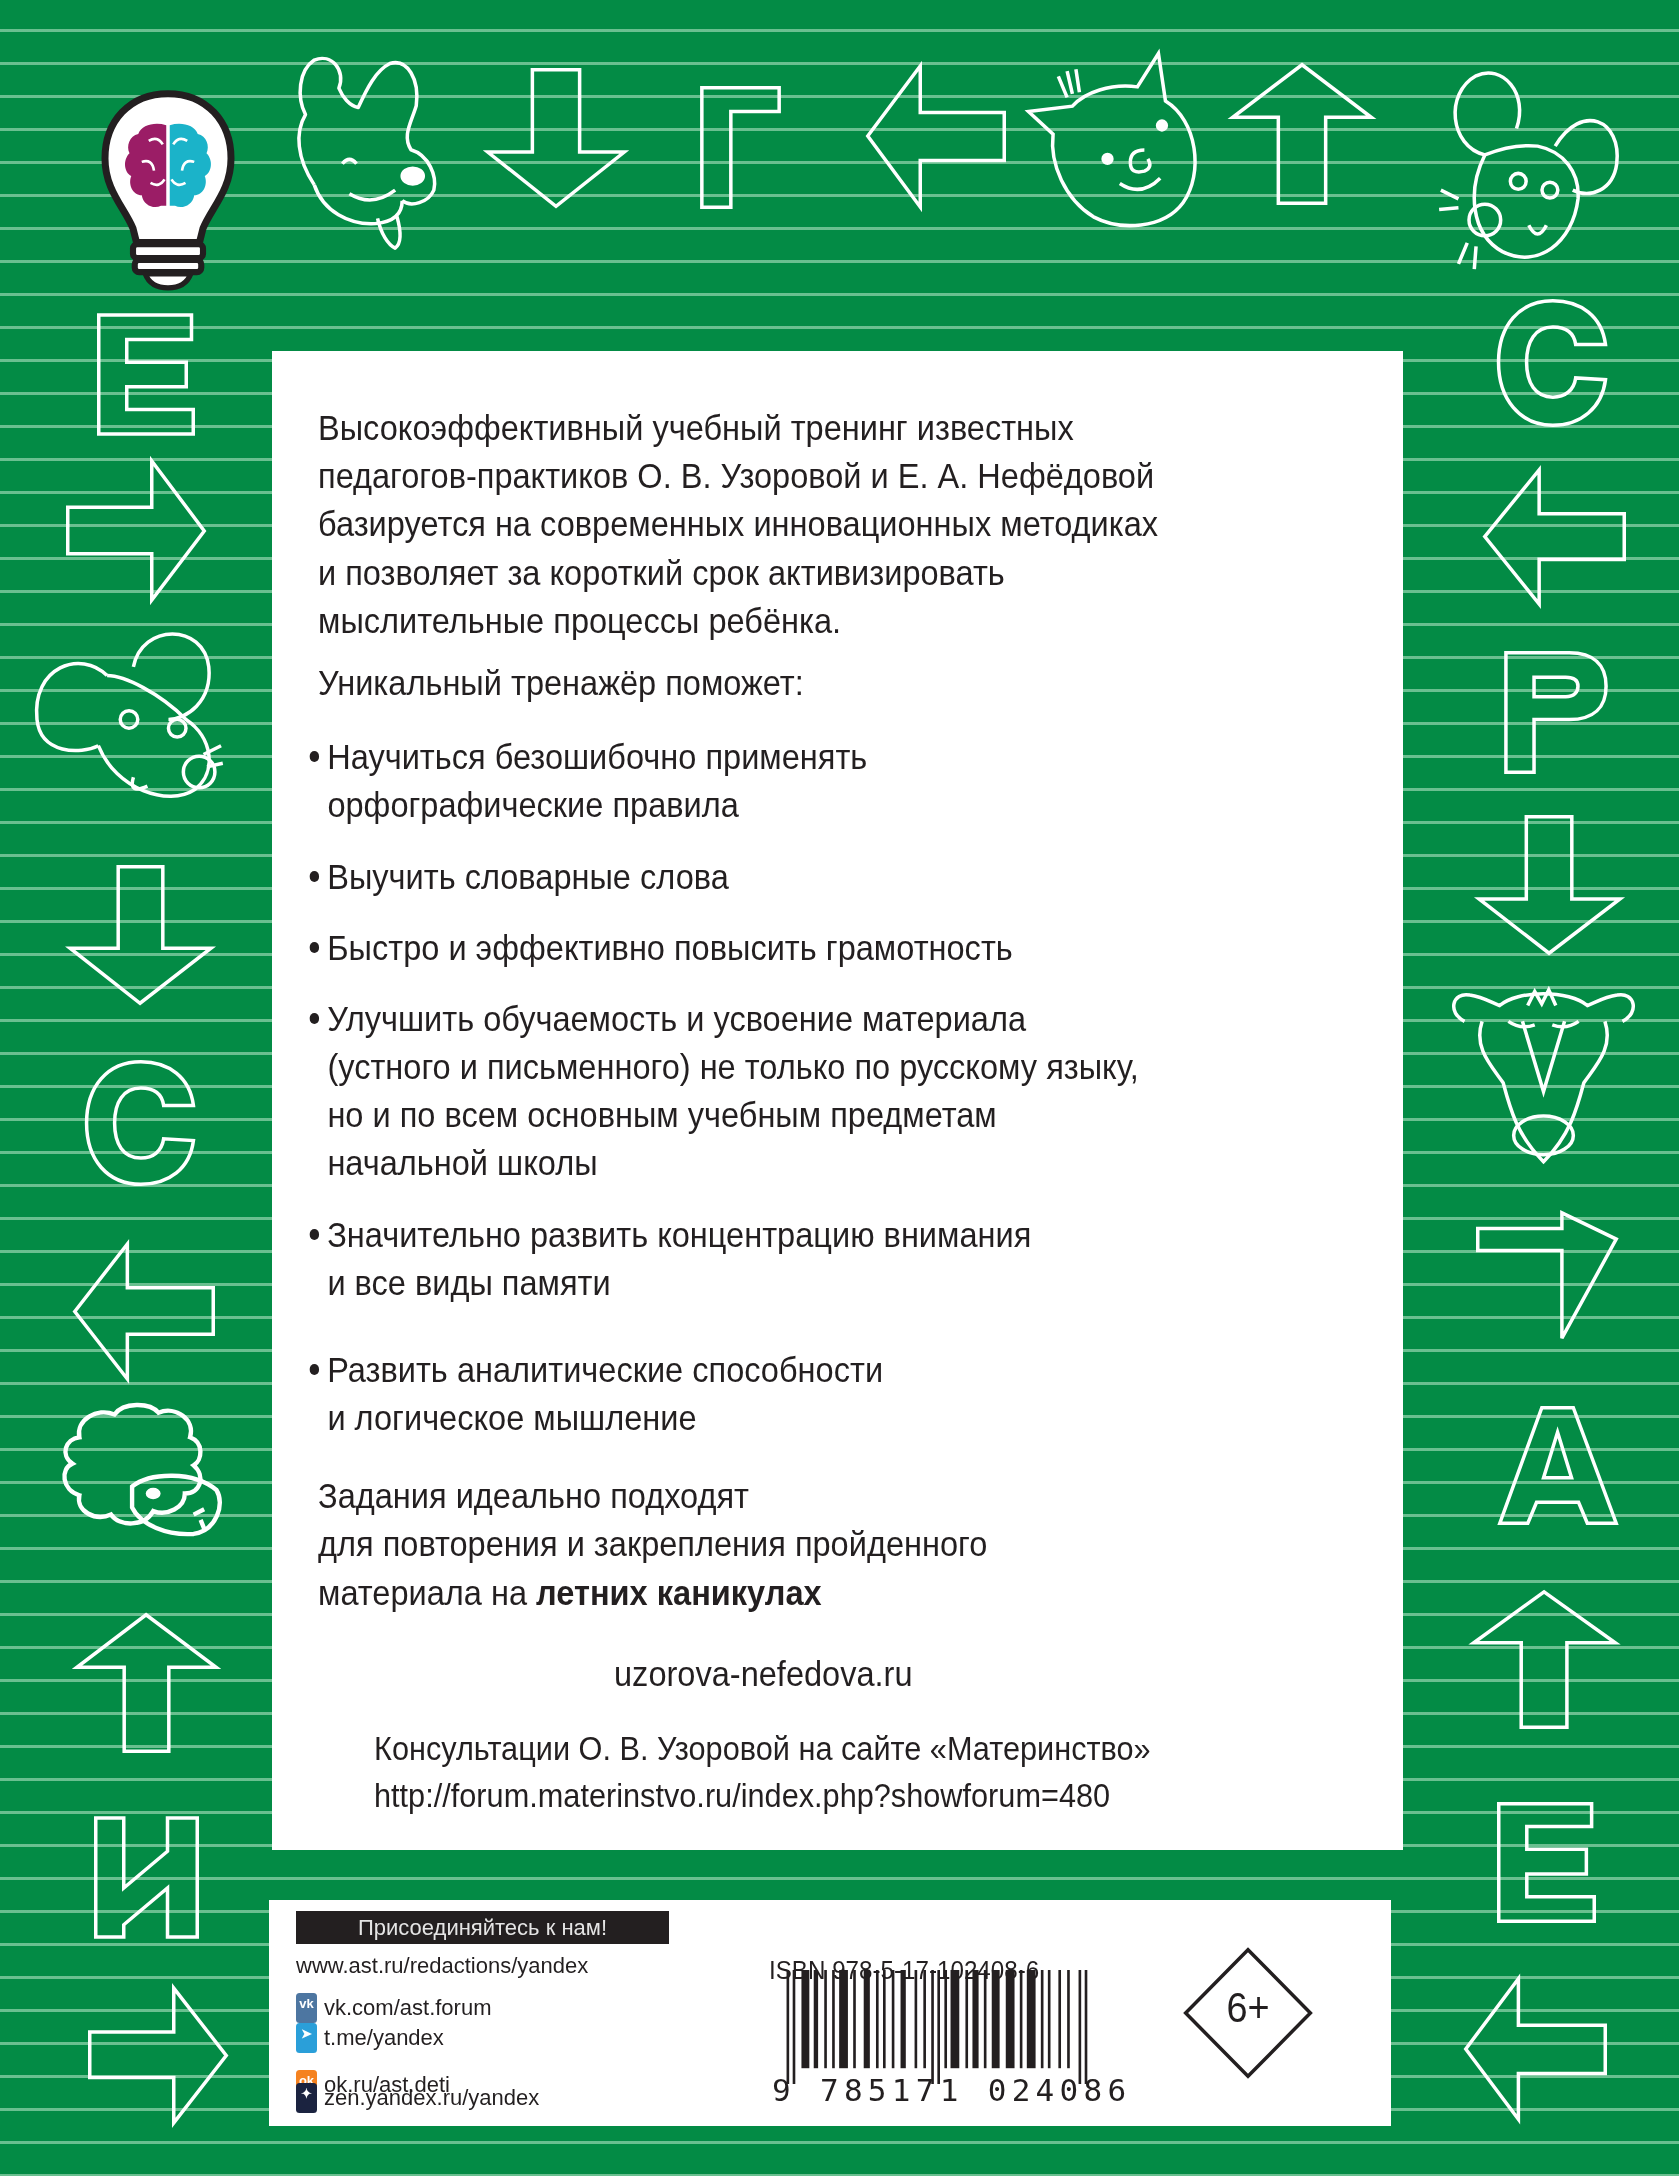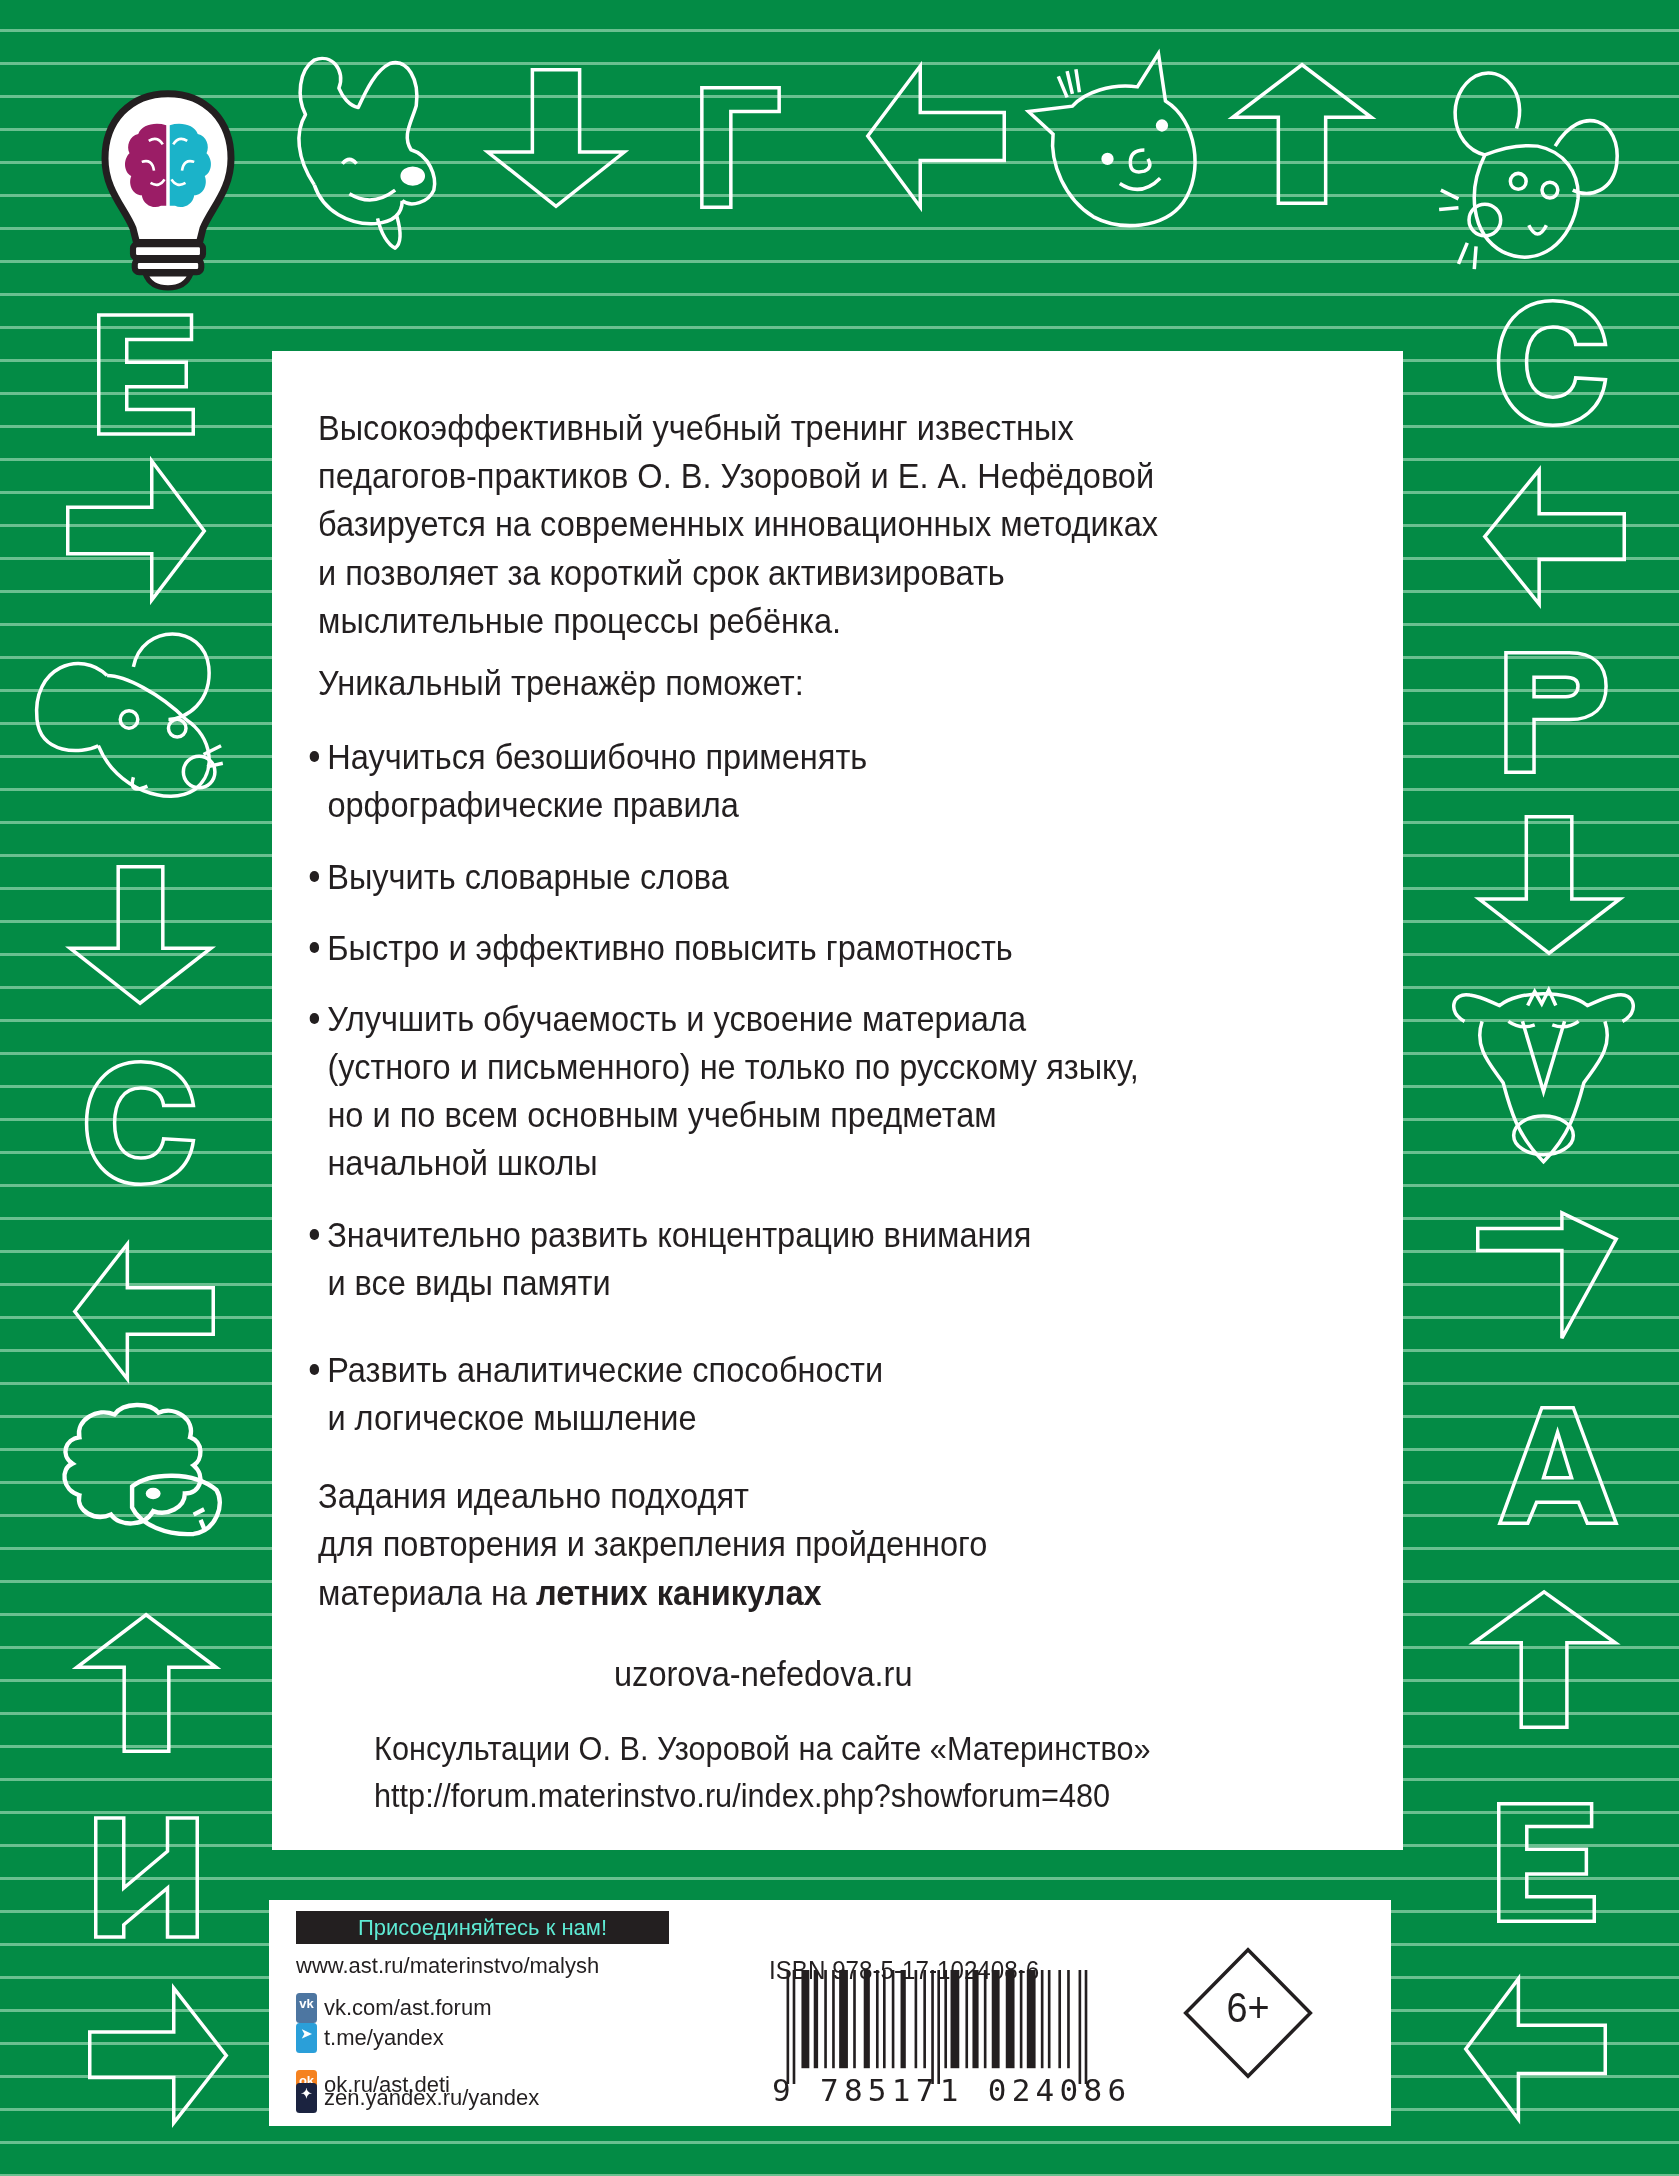--- a/index.html
+++ b/index.html
@@ -11,21 +11,21 @@
   .deco svg { width:100%; height:100%; display:block; overflow:visible; }
   .panel { position:absolute; left:272px; top:351px; width:1131px; height:1499px; background:#fff; }
   .txt { position:absolute; color:#231f20; font-size:35px; line-height:48px; white-space:nowrap; transform-origin:left top; }
   .cond { transform:scaleX(0.93); }
   .bullet { position:absolute; color:#231f20; font-size:35px; line-height:48px; white-space:nowrap; transform:scaleX(0.93); transform-origin:left top; }
   .bullet .dot { display:inline-block; width:10.5px; height:10.5px; border-radius:50%; background:#231f20; margin:0 8.8px 7px 3.5px; vertical-align:middle; }
   .bullet .cont { display:block; padding-left:23px; }
   b.bold { font-weight:bold; }
 
   .bpanel { position:absolute; left:269px; top:1900px; width:1122px; height:226px; background:#fff; }
-  .joinbar { position:absolute; left:27px; top:10.5px; width:373px; height:33px; background:#231f20; color:#5eead4; font-size:22px; line-height:33px; text-align:center; }
+  .joinbar { position:absolute; left:27px; top:10.5px; width:373px; height:33px; background:#231f20; color:#e5e5e5; font-size:22px; line-height:33px; text-align:center; }
   .site { position:absolute; left:27px; top:53px; font-size:22px; color:#231f20; }
   .social { position:absolute; left:27px; font-size:22px; color:#231f20; line-height:30px; display:flex; align-items:center; }
   .sicon { width:21px; height:30px; border-radius:3.5px; margin-right:7px; color:#fff; font-size:13px; font-weight:bold; line-height:22px; text-align:center; display:inline-block; }
   .isbn { position:absolute; left:769px; top:1955px; font-size:26px; color:#231f20; transform:scaleX(0.93); transform-origin:left top; white-space:nowrap; }
   .barcode { position:absolute; left:769px; top:1970px; width:342px; height:114px; }
   .bcdigits { position:absolute; left:772px; top:2072px; font-family:"DejaVu Sans Mono", monospace; font-size:31px; letter-spacing:5.3px; color:#231f20; white-space:nowrap; }
   .age { position:absolute; left:1183px; top:1947px; width:130px; height:132px; }
   .age span { position:absolute; left:0; right:0; top:37px; text-align:center; font-size:42px; color:#231f20; transform:scaleX(0.9); }
 </style>
 </head>
@@ -258,21 +258,21 @@
 <div class="txt cond" style="left:318px;top:1520px;">для повторения и закрепления пройденного</div>
 <div class="txt cond" style="left:318px;top:1569px;"><span>материала на </span><b class="bold">летних каникулах</b></div>
 
 <div class="txt cond" style="left:614px;top:1650px;">uzorova-nefedova.ru</div>
 
 <div class="txt cond" style="left:374px;top:1725px;font-size:33px;">Консультации О. В. Узоровой на сайте «Материнство»</div>
 <div class="txt cond" style="left:374px;top:1772px;font-size:33px;">http://forum.materinstvo.ru/index.php?showforum=480</div>
 
 <div class="bpanel">
   <div class="joinbar">Присоединяйтесь к нам!</div>
-  <div class="site">www.ast.ru/materinstvo/malysh</div>
+  <div class="site">www.ast.ru/redactions/yandex</div>
   <div class="social" style="top:93px;">
     <span class="sicon" style="background:#4d76a1;">vk</span>
     <span>vk.com/ast.forum</span>
   </div>
   <div class="social" style="top:123px;">
     <span class="sicon" style="background:#2a9fd9;">➤</span>
     <span>t.me/yandex</span>
   </div>
   <div class="social" style="top:170px;">
     <span class="sicon" style="background:#f58220;">ok</span>

